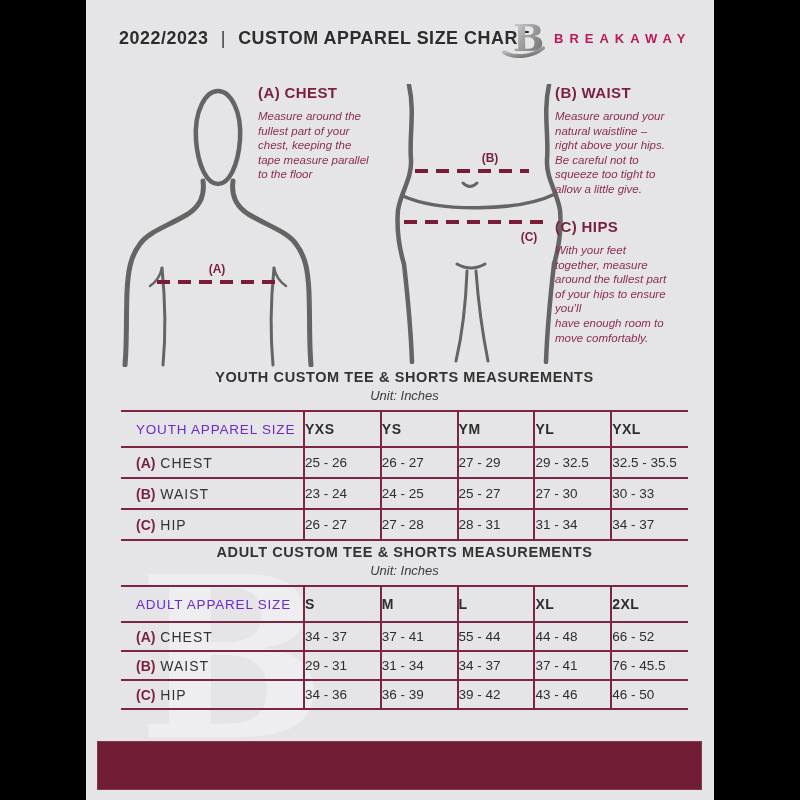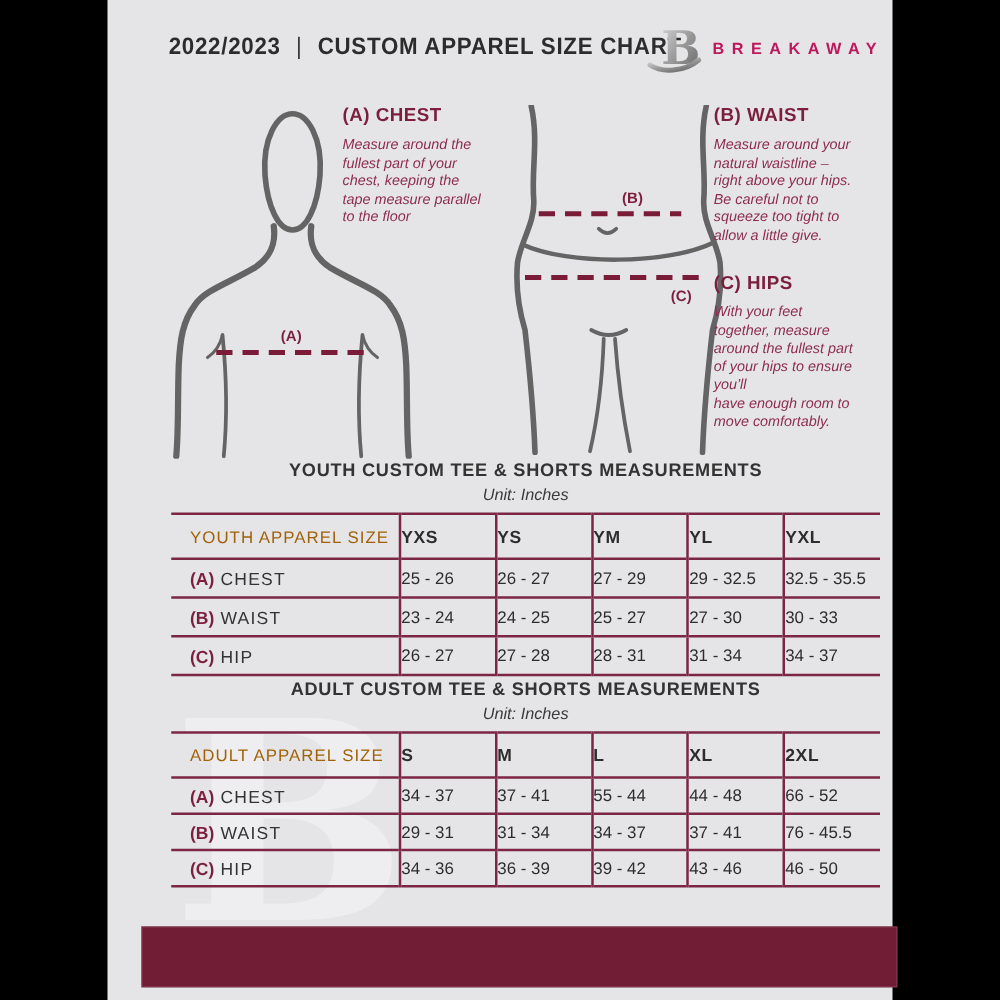--- a/index.html
+++ b/index.html
@@ -7,21 +7,21 @@
     width:800px; height:800px; overflow:hidden;
     background:#000;
     font-family:"Liberation Sans", sans-serif;
     -webkit-font-smoothing:antialiased;
   }
   .stage { position:relative; width:800px; height:800px; background:#000; }
   .page {
     position:absolute; left:86px; top:0; width:628px; height:800px;
     background:#e5e5e7;
   }
-  .layer { position:absolute; inset:0; z-index:1;margin-left:16px; }
+  .layer { position:absolute; inset:0; z-index:1; }
 
   
   .watermark {
     position:absolute; left:52px; top:548px; z-index:0;
     font-family:"DejaVu Serif", serif; font-weight:bold;
     font-size:222px; line-height:1; color:#eeeef0; user-select:none;
   }
 
   
   .masthead {
@@ -85,21 +85,21 @@
   .size-table th, .size-table td {
     border-left:2px solid #7d2643; padding:0; vertical-align:middle;
     color:#2d2d2d; text-align:left;
   }
   .size-table th:first-child, .size-table td:first-child { border-left:none; }
   .size-table th { height:34px; font-size:14px; font-weight:bold; letter-spacing:.5px; }
   .size-table td { height:29px; font-size:13.5px; font-weight:normal; }
   .tb-adult td { height:27px; }
   .size-table .lbl {
     text-align:left; padding-left:15px; font-weight:normal;
-    font-size:13.5px; letter-spacing:.8px; color:#a16207; white-space:nowrap;
+    font-size:13.5px; letter-spacing:.8px; color:#6d28d9; white-space:nowrap;
   }
   .size-table td.lbl { font-size:14px; letter-spacing:1px; color:#333; }
   .row-prefix { font-weight:bold; color:#7b1f3d; letter-spacing:0; }
 
   
   .footer-bar {
     position:absolute; left:11px; top:741px; width:605px; height:49px;
     background:#721d36;
     box-shadow:inset 0 0 0 1px rgba(255,255,255,.12);
   }

